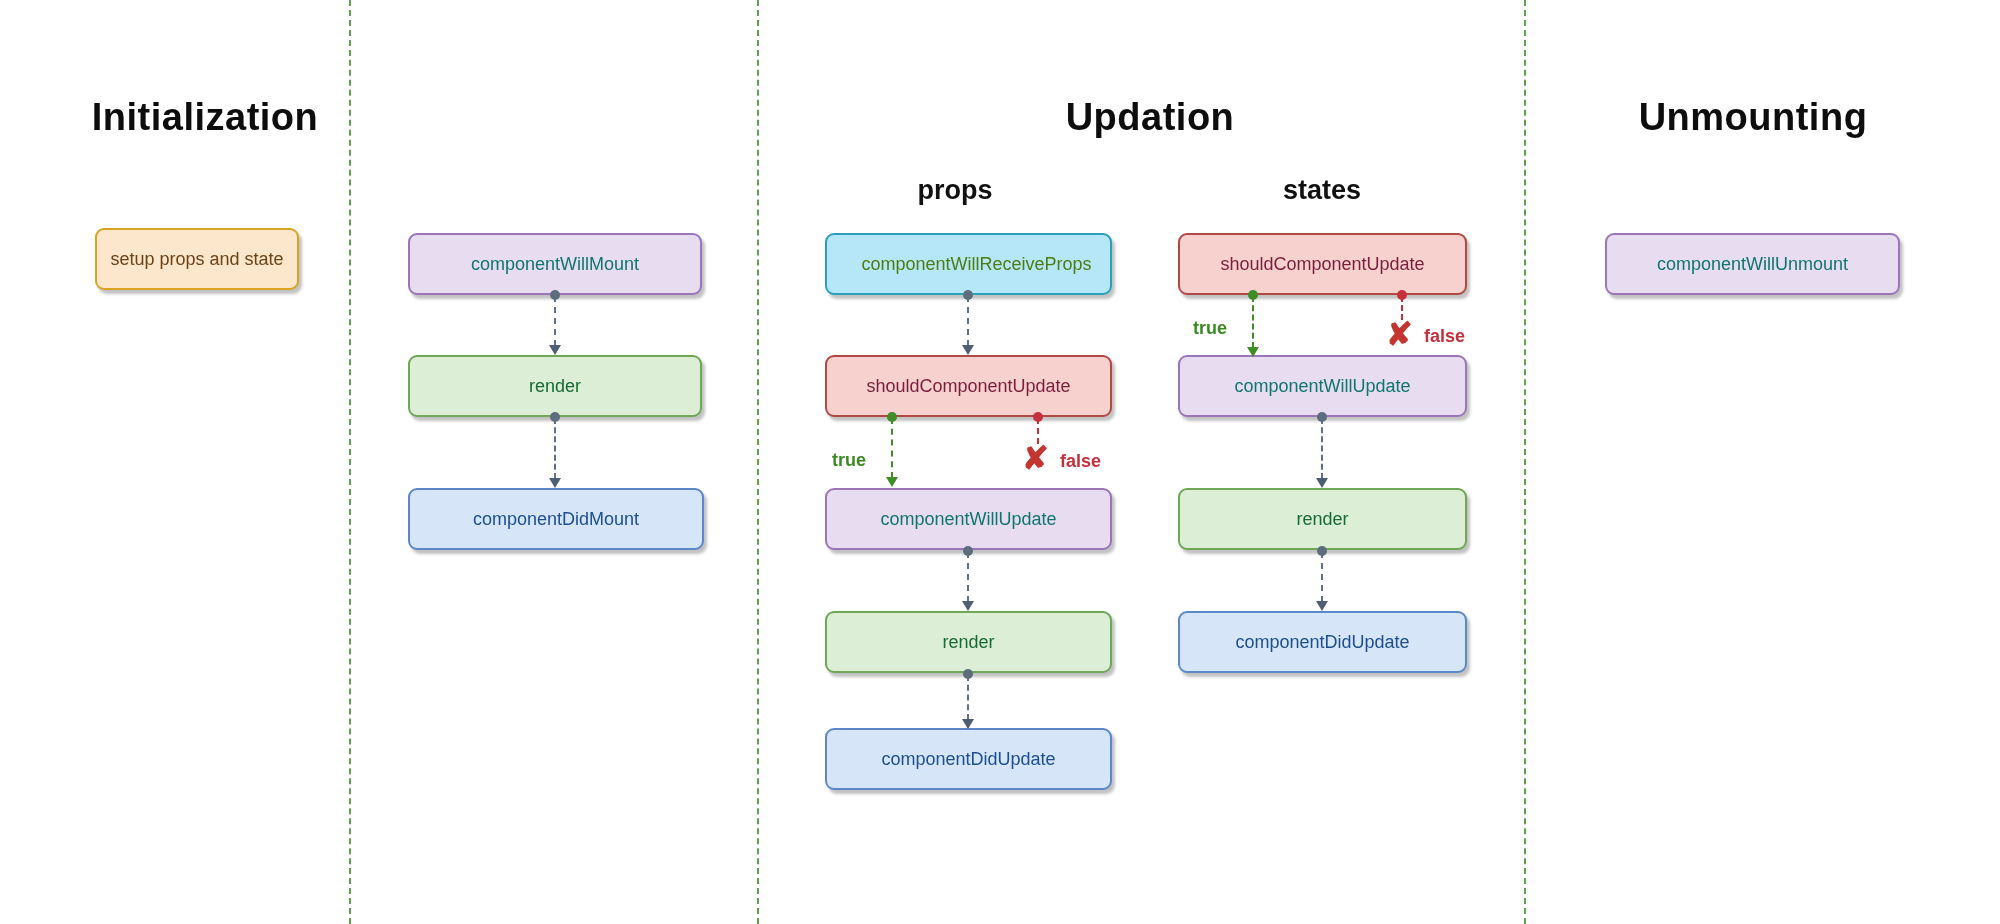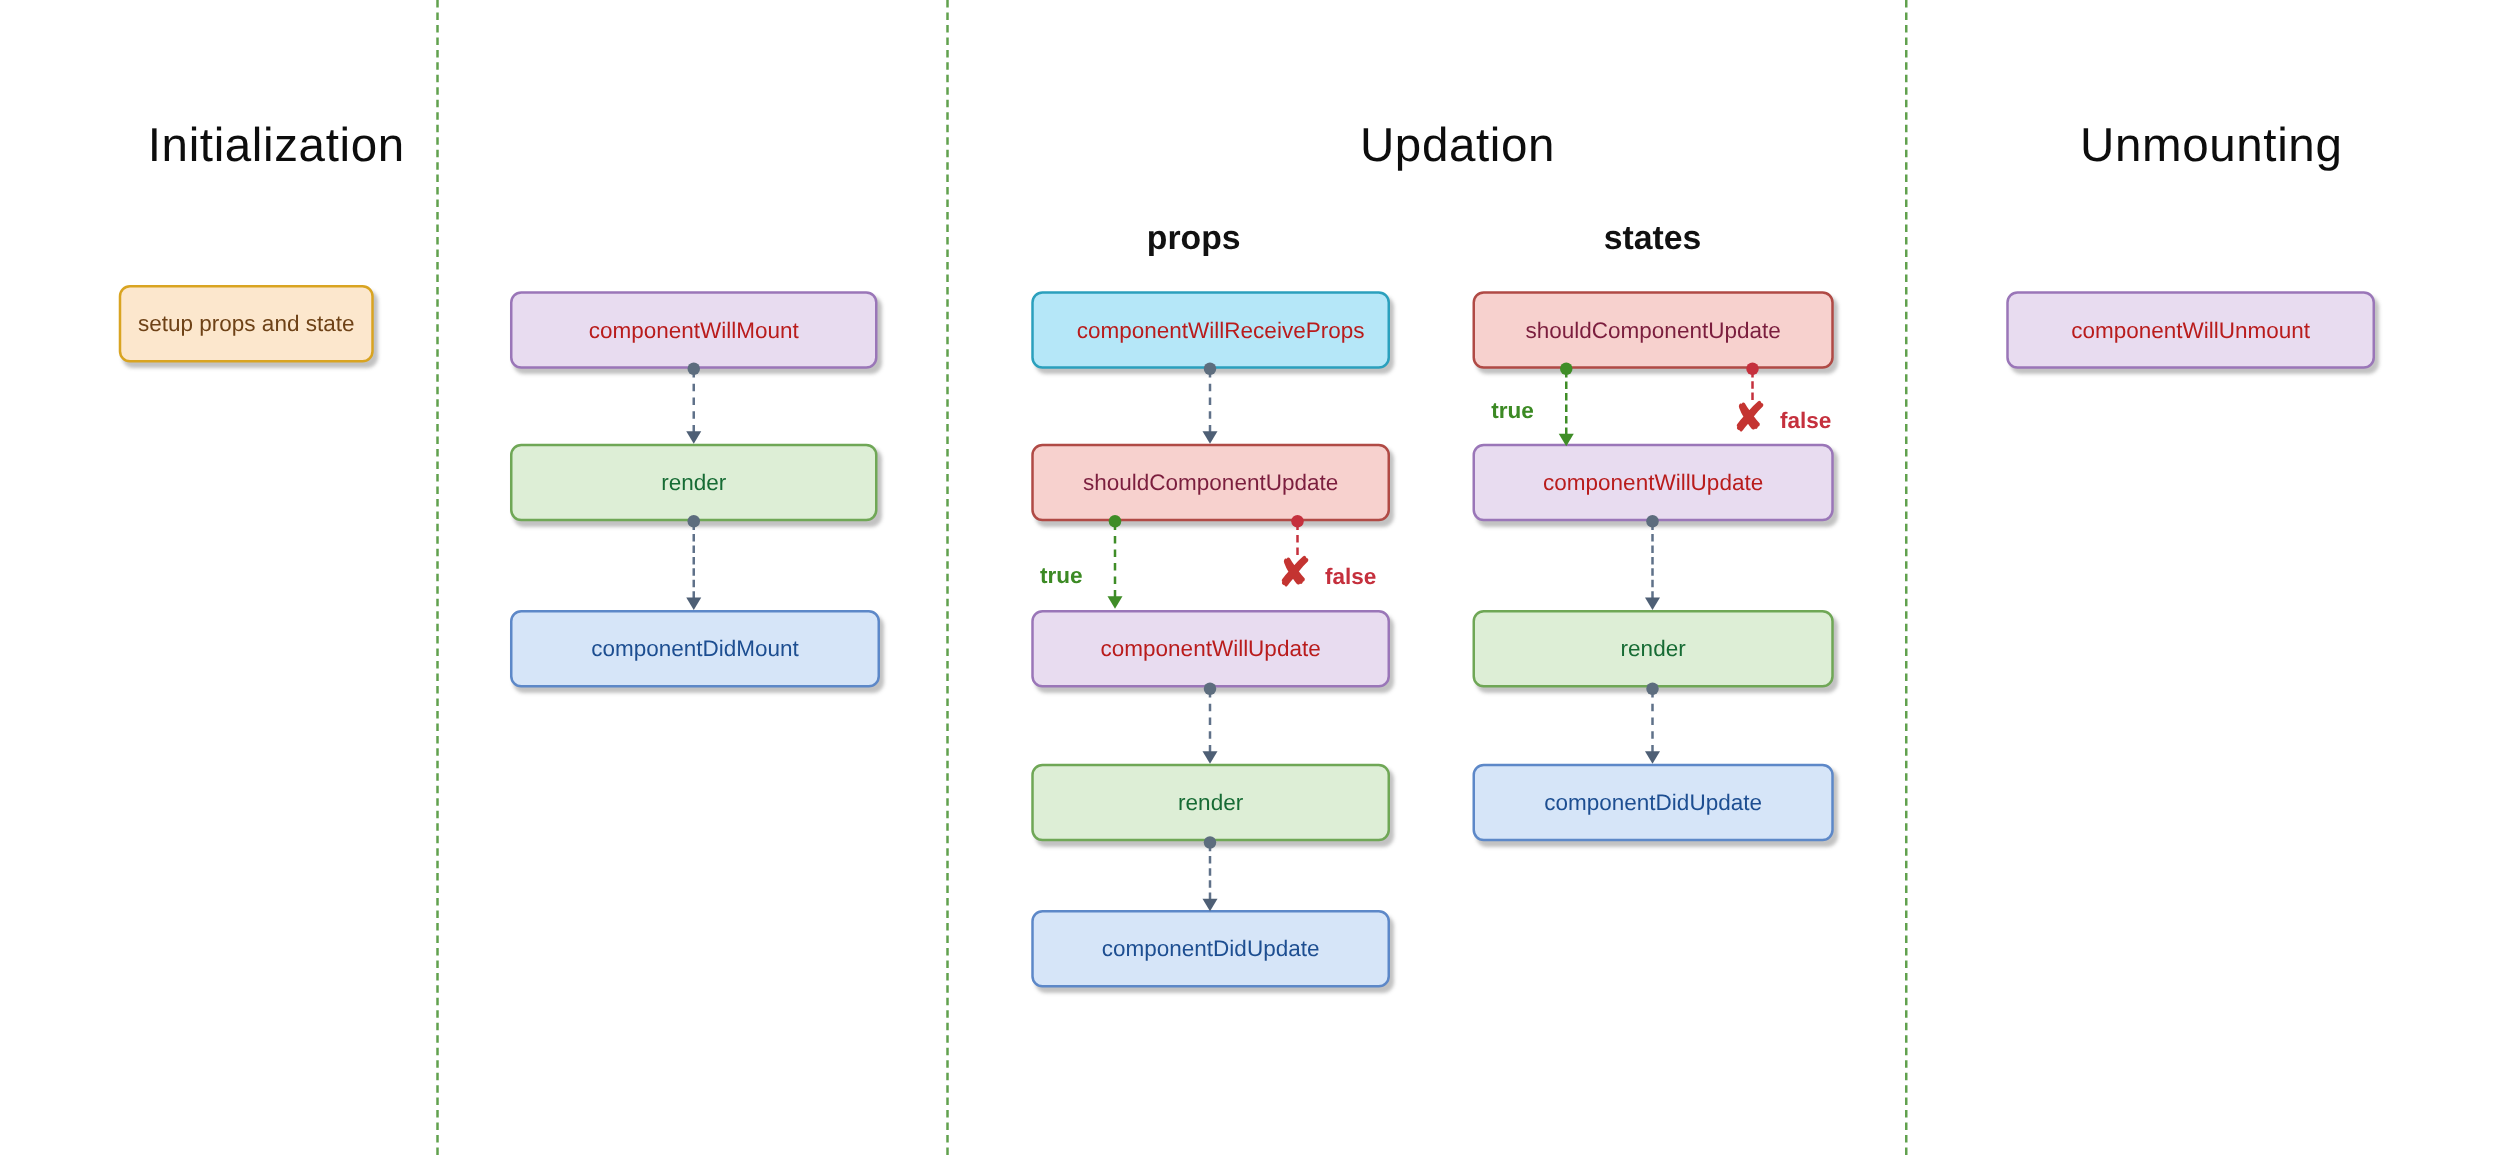--- a/index.html
+++ b/index.html
@@ -18,24 +18,23 @@
     width: 0;
     border-left: 2px dashed #61a14e;
   }
   .section-title {
     position: absolute;
     top: 94px;
     height: 46px;
     line-height: 46px;
     text-align: center;
     font-size: 38px;
-    font-weight: 400;
+    font-weight: 700;
     color: #0d0d0d;
     letter-spacing: 0.5px;
-    margin-left: 16px;
   }
   .col-label {
     position: absolute;
     top: 174px;
     height: 32px;
     line-height: 32px;
     width: 200px;
     text-align: center;
     font-size: 27px;
     font-weight: 600;
@@ -48,24 +47,24 @@
     border: 2px solid;
     box-sizing: border-box;
     display: flex;
     align-items: center;
     justify-content: center;
     font-size: 18px;
     font-weight: 500;
     box-shadow: 3px 4px 3px rgba(120,120,120,0.45);
   }
   .node.orange { background: #fce7cd; border-color: #d9a421; color: #6e4217; }
-  .node.purple { background: #e8dcf0; border-color: #9a76b8; color: #b91c1c; }
+  .node.purple { background: #e8dcf0; border-color: #9a76b8; color: #0f766e; }
   .node.green  { background: #ddeed6; border-color: #6fa756; color: #166b34; }
   .node.blue   { background: #d6e5f8; border-color: #5d88c8; color: #1d4e91; }
-  .node.cyan   { background: #b5e7f8; border-color: #2ba0bd; color: #b91c1c; padding-left: 16px; }
+  .node.cyan   { background: #b5e7f8; border-color: #2ba0bd; color: #4d7c0f; padding-left: 16px; }
   .node.red    { background: #f7d1ce; border-color: #b04a45; color: #7b1e3e; }
 
   .arrow {
     position: absolute;
     width: 0;
     border-left: 2px dashed #5f7189;
   }
   .arrow .dot {
     position: absolute;
     top: -6px;

